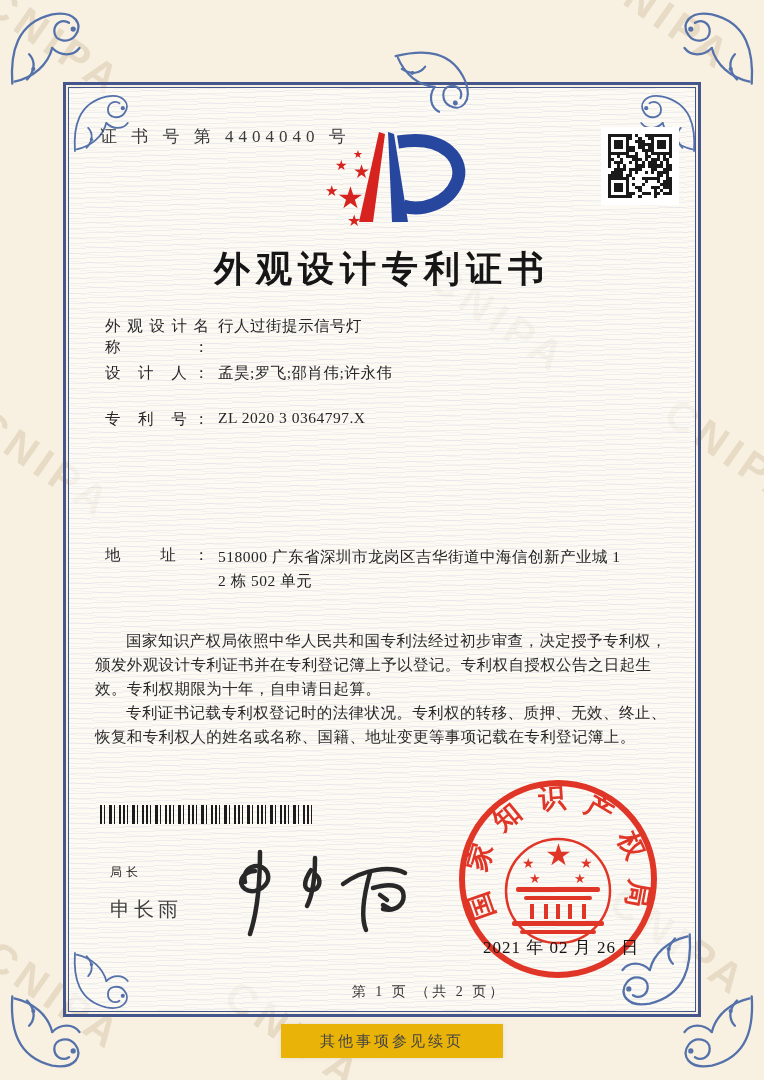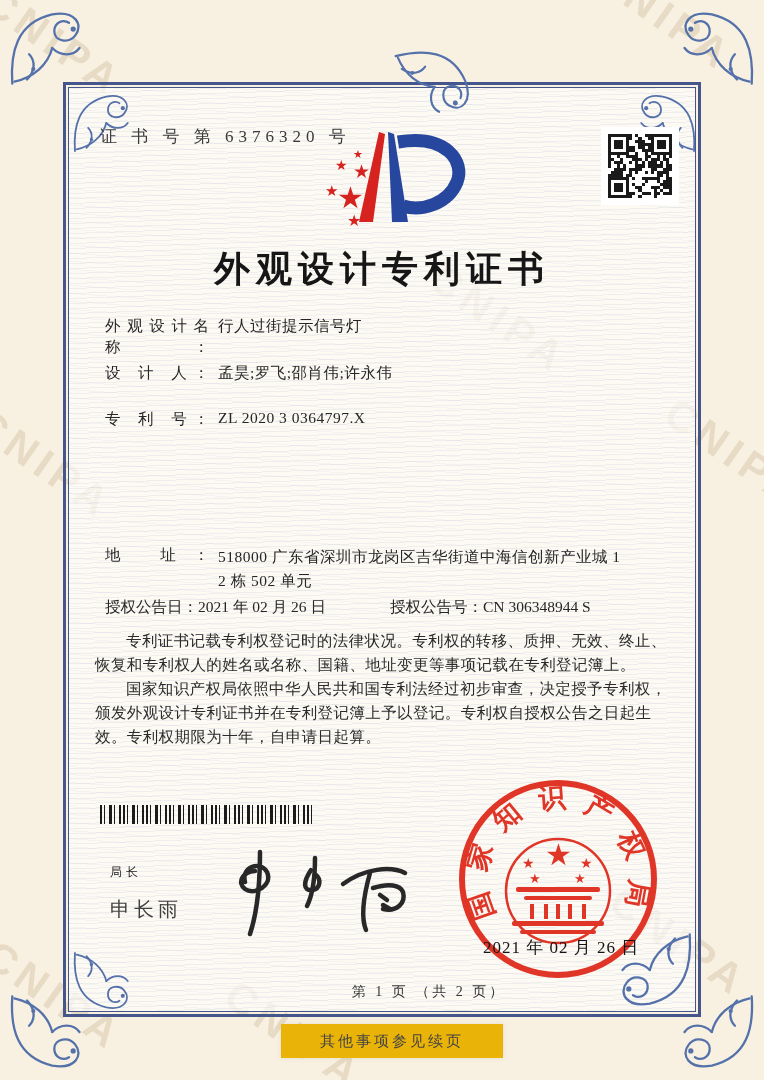--- a/index.html
+++ b/index.html
@@ -115,21 +115,21 @@
       <use href="#flourish"></use>
     </svg>
   <svg class="fl" style="left:612px; top:928px; transform:scale(-1,-1);" width="84" height="84" viewBox="0 0 80 80">
       <use href="#flourish"></use>
     </svg>
 
   <div class="frame">
     <div class="frame-inner"></div>
   </div>
 
-  <div class="abs cert-no">证 书 号 第 6376320 号</div>
+  <div class="abs cert-no">证 书 号 第 4404040 号</div>
 
   <svg class="abs" style="left:295px; top:126px;" width="175" height="102" viewBox="0 0 175 102">
     <text x="58" y="32" font-size="11" fill="#d6231f" font-family="DejaVu Sans">★</text>
     <text x="40" y="44" font-size="14" fill="#d6231f" font-family="DejaVu Sans">★</text>
     <text x="58" y="52" font-size="19" fill="#d6231f" font-family="DejaVu Sans">★</text>
     <text x="30" y="70" font-size="15" fill="#d6231f" font-family="DejaVu Sans">★</text>
     <text x="42" y="82" font-size="30" fill="#d6231f" font-family="DejaVu Sans">★</text>
     <text x="52" y="100" font-size="16" fill="#d6231f" font-family="DejaVu Sans">★</text>
     <polygon points="84,6 90,8 78,96 64,96" fill="#d6231f"></polygon>
     <polygon points="93,6 99,8 113,96 97,96" fill="#27479e"></polygon>
@@ -401,28 +401,24 @@
   </div>
   <div class="frow" style="top:363px">
     <span class="flabel">设 计 人：</span><span class="fvalue">孟昊;罗飞;邵肖伟;许永伟</span>
   </div>
   <div class="frow" style="top:409px">
     <span class="flabel">专 利 号：</span><span class="fvalue">ZL 2020 3 0364797.X</span>
   </div>
   <div class="frow" style="top:545px">
     <span class="flabel">地 址：</span><span class="fvalue addr"><span>518000 广东省深圳市龙岗区吉华街道中海信创新产业城 1</span><br><span>2 栋 502 单元</span></span>
   </div>
-  <div class="frow" style="top:597px">
-    <span>授权公告日：</span><span>2021 年 02 月 26 日</span>
-    <span class="auth-right"><span>授权公告号：</span><span>CN 306348944 S</span></span>
-  </div>
 
   <div class="abs body-text">
+    <p>国家知识产权局依照中华人民共和国专利法经过初步审查，决定授予专利权，颁发外观设计专利证书并在专利登记簿上予以登记。专利权自授权公告之日起生效。专利权期限为十年，自申请日起算。</p>
     <p>专利证书记载专利权登记时的法律状况。专利权的转移、质押、无效、终止、恢复和专利权人的姓名或名称、国籍、地址变更等事项记载在专利登记簿上。</p>
-    <p>国家知识产权局依照中华人民共和国专利法经过初步审查，决定授予专利权，颁发外观设计专利证书并在专利登记簿上予以登记。专利权自授权公告之日起生效。专利权期限为十年，自申请日起算。</p>
   </div>
 
   <div class="abs barcode"></div>
 
   <div class="abs signer-title">局长</div>
   <div class="abs signer-name">申长雨</div>
 
   <svg class="abs signature" width="200" height="104" viewBox="0 0 200 104">
     <g fill="none" stroke="#282828" stroke-width="4.5" stroke-linecap="round" stroke-linejoin="round">
       <path d="M30,44 C26,28 46,23 52,34 C58,47 40,58 30,51 C22,45 27,34 40,33"></path>

